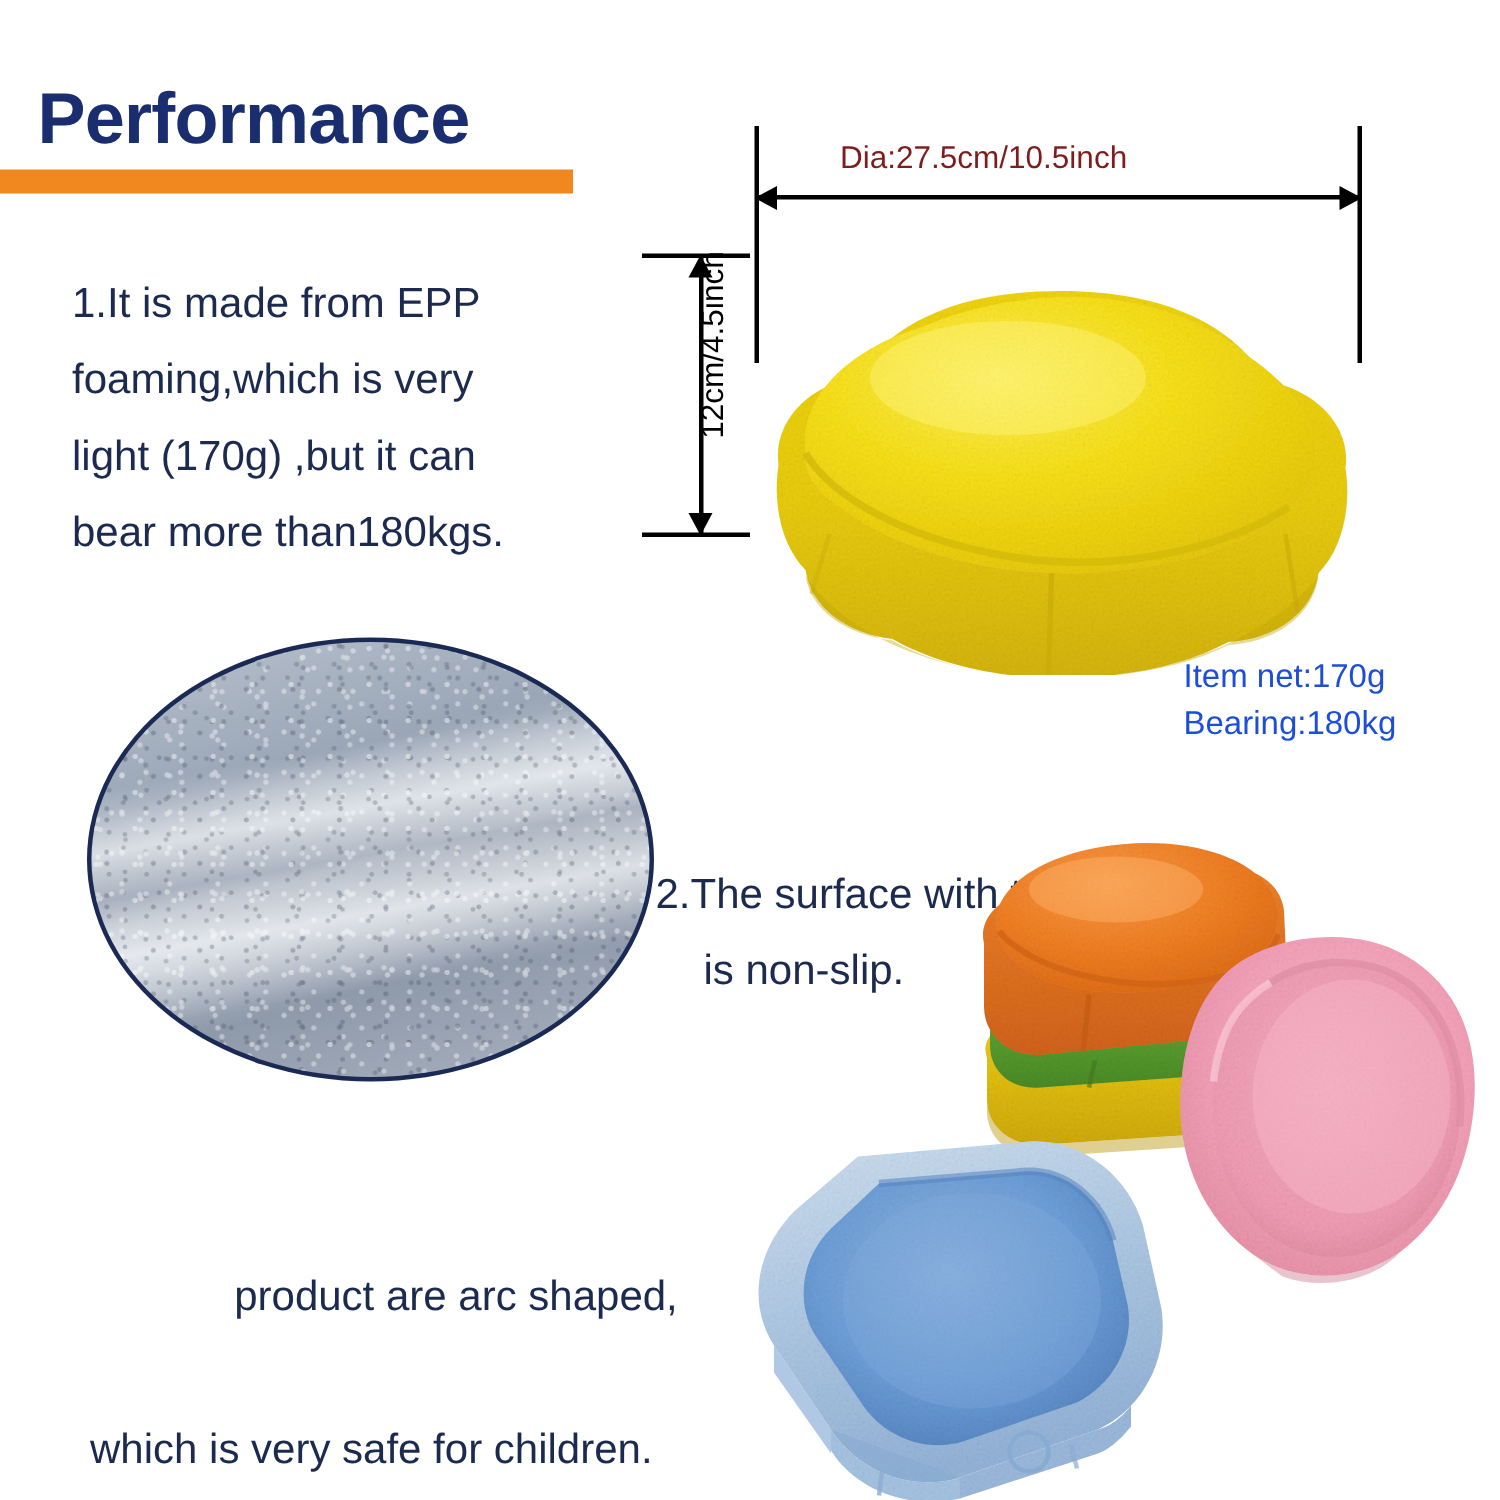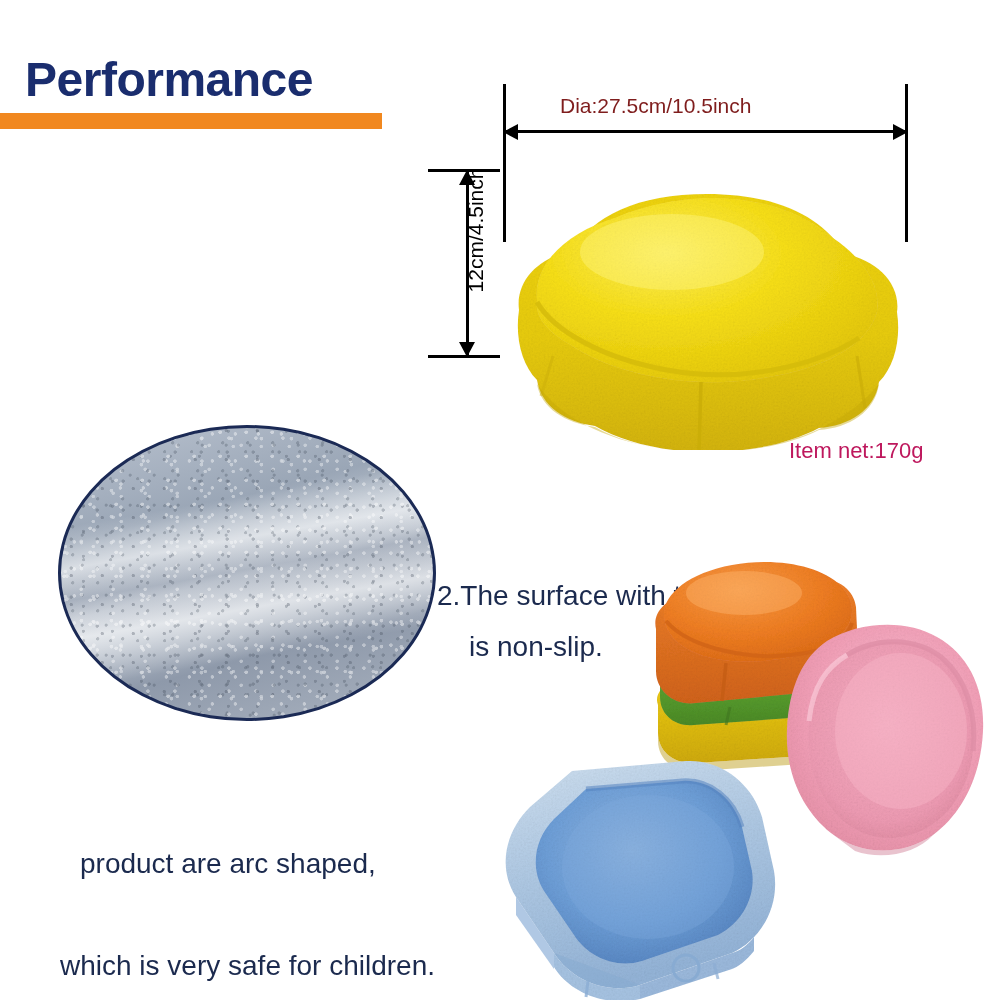--- a/index.html
+++ b/index.html
@@ -43,21 +43,21 @@
     position: absolute;
     color: #1b2a4e;
     font-size: 28px;
     line-height: 51px;
     white-space: pre-line;
   }
   #point1 { left: 48px;  top: 176px; width: 380px; }
   #point2 { left: 437px; top: 519px; width: 520px; }
   #point3 { left: 58px;  top: 787px; width: 470px; }
   #point2 .ln2 { display: block; padding-left: 32px; }
-  #point3 .ln2 { display: block; padding-left: 22px; }
+  #point3 .ln2 { display: block; padding-left: 22px; text-align: center; }
   #point3 .ln3 { display: block; padding-left: 2px; }
 
   
   .dim-line {
     position: absolute;
     background: #000000;
   }
   
   #dia-label {
     position: absolute;
@@ -102,21 +102,21 @@
   }
   #h-arrow-t { left: 459px; top: 170px; border-bottom: 15px solid #000; }
   #h-arrow-b { left: 459px; top: 342px; border-top: 15px solid #000; }
 
   
   #spec {
     position: absolute;
     left: 789px;
     top: 435px;
     font-size: 22px;
-    color: #be185d;
+    color: #1d4ed8;
     line-height: 31px;
   }
 
   
   #hero-stone {
     position: absolute;
     left: 497px;
     top: 160px;
     width: 420px;
     height: 290px;
@@ -182,20 +182,24 @@
   #blue-stone   { left: 10px;  top: 200px; width: 295px; height: 245px; }
 </style>
 </head>
 <body>
 
 <div id="page">
 
   <div id="title">Performance</div>
   <div id="title-rule"></div>
 
+  <div id="point1" class="body-text">1.It is made from EPP
+foaming,which is very
+light (170g) ,but it can
+bear more than180kgs.</div>
 
   <div id="dia-label">Dia:27.5cm/10.5inch</div>
   <div id="dia-ext-left" class="dim-line"></div>
   <div id="dia-ext-right" class="dim-line"></div>
   <div id="dia-arrow-line" class="dim-line"></div>
   <div id="dia-arrow-l" class="arrow-h"></div>
   <div id="dia-arrow-r" class="arrow-h"></div>
 
   <div id="h-label">12cm/4.5inch</div>
   <div id="h-tick-top" class="dim-line"></div>
@@ -259,20 +263,21 @@
       <path d="M 56,196 L 44,236" stroke="#C9AC08" stroke-width="3" fill="none" opacity="0.45"></path>
 
       <path d="M 40,224 C 70,268 140,292 210,292 C 278,292 344,270 382,224
                C 378,252 352,268 322,270 C 292,285 252,292 210,292
                C 166,292 126,283 98,267 C 68,263 44,248 40,224 Z" fill="#C4A608" opacity="0.42"></path>
     </svg>
   </div>
 
   <div id="spec">
     <div>Item net:170g</div>
+    <div>Bearing:180kg</div>
   </div>
 
   <div id="texture-oval">
     <div class="grain"></div>
   </div>
 
   <div id="point2" class="body-text">
     <span class="ln1">2.The surface with texture which</span>
     <span class="ln2">is non-slip.</span>
   </div>

